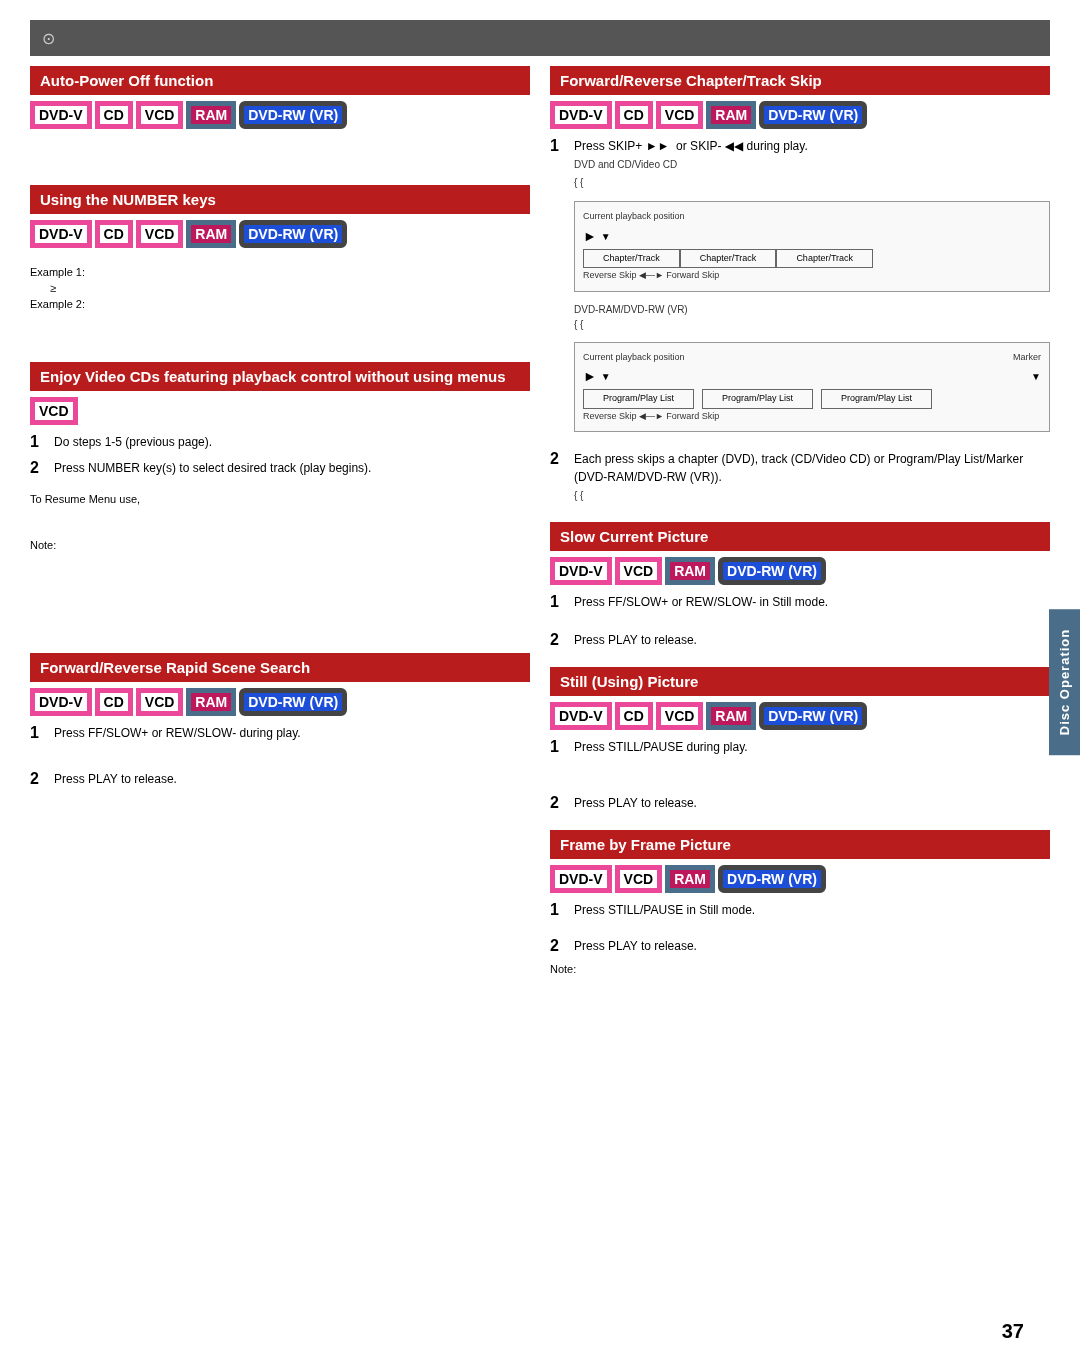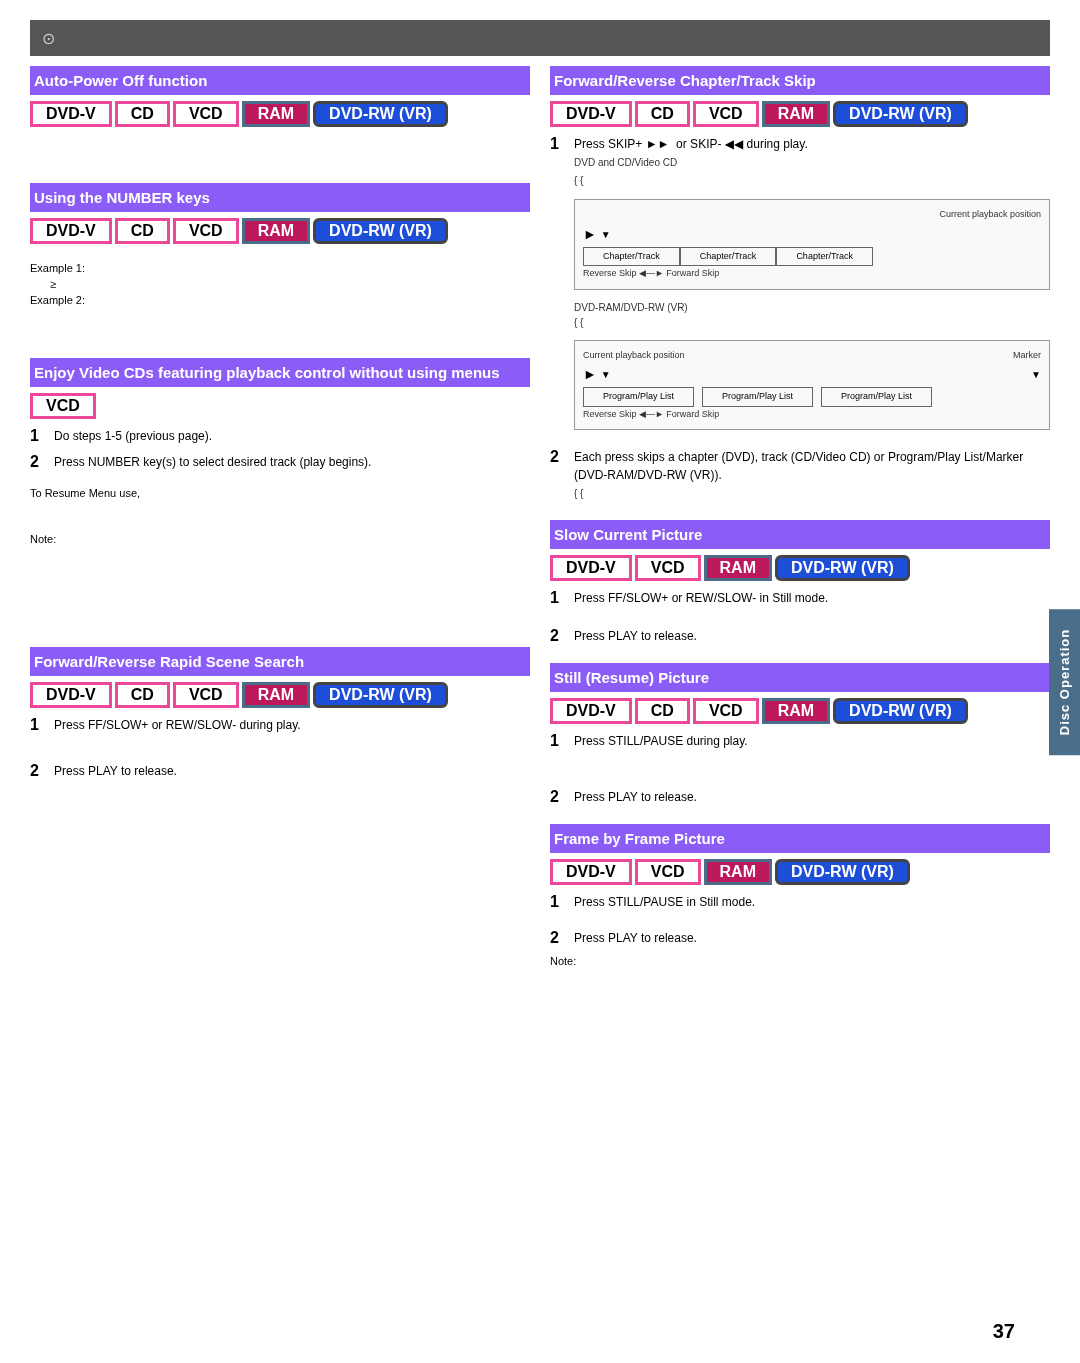--- a/index.html
+++ b/index.html
@@ -40,38 +40,38 @@
     .col-left {
       flex: 1;
       min-width: 0;
     }
     .col-right {
       flex: 1;
       min-width: 0;
     }
     
     .section-header {
-      background: #8b5cf6;
+      background: #b91c1c;
       color: #fff;
-      padding: 6px 4px;
+      padding: 6px 10px;
       font-size: 15px;
       font-weight: bold;
       margin-bottom: 6px;
     }
     
     .format-tags {
       display: flex;
       gap: 3px;
       margin-bottom: 8px;
       flex-wrap: wrap;
     }
     .tag {
-      border: 3px solid #ec4899;
-      padding: 1px 13px;
-      font-size: 16px;
+      border: 5px solid #ec4899;
+      padding: 1px 4px;
+      font-size: 14px;
       font-weight: bold;
       background: #fff;
     }
     .tag.dark {
       background: #1d4ed8;
       color: #fff;
       border-color: #444;
       border-radius: 6px;
     }
     .tag.highlighted {
@@ -135,21 +135,21 @@
       transform: rotate(180deg) translateY(50%);
       padding: 20px 8px;
       font-size: 13px;
       font-weight: bold;
       letter-spacing: 1px;
     }
     
     .page-number {
       position: absolute;
       bottom: 20px;
-      right: 65px;
+      right: 56px;
       font-size: 20px;
       font-weight: bold;
     }
     .note-text {
       font-size: 11px;
       margin-top: 4px;
     }
     .indent {
       margin-left: 20px;
     }
@@ -159,21 +159,20 @@
     .track-segment {
       display: inline-block;
       border: 1px solid #666;
       padding: 2px 19px;
       font-size: 9px;
       text-align: center;
     }
     .position-marker {
       font-size: 9px;
       color: #333;
-      text-align: right;
       margin-bottom: 2px;
     }
   </style>
 </head>
 <body>
 
 <div class="page">
 
   <div class="top-bar">
     <span class="top-bar-icon">⊙</span>
@@ -330,21 +329,21 @@
           <span class="step-text">Press FF/SLOW+ or REW/SLOW- in Still mode.</span>
         </div>
         <div style="height:12px;"></div>
         <div class="step">
           <span class="step-num">2</span>
           <span class="step-text">Press PLAY to release.</span>
         </div>
       </div>
 
       <div class="section-block">
-        <div class="section-header">Still (Resume) Picture</div>
+        <div class="section-header">Still (Using) Picture</div>
         <div class="format-tags">
           <span class="tag">DVD-V</span>
           <span class="tag">CD</span>
           <span class="tag">VCD</span>
           <span class="tag highlighted">RAM</span>
           <span class="tag dark">DVD-RW (VR)</span>
         </div>
         <div class="step">
           <span class="step-num">1</span>
           <span class="step-text">Press STILL/PAUSE during play.</span>

